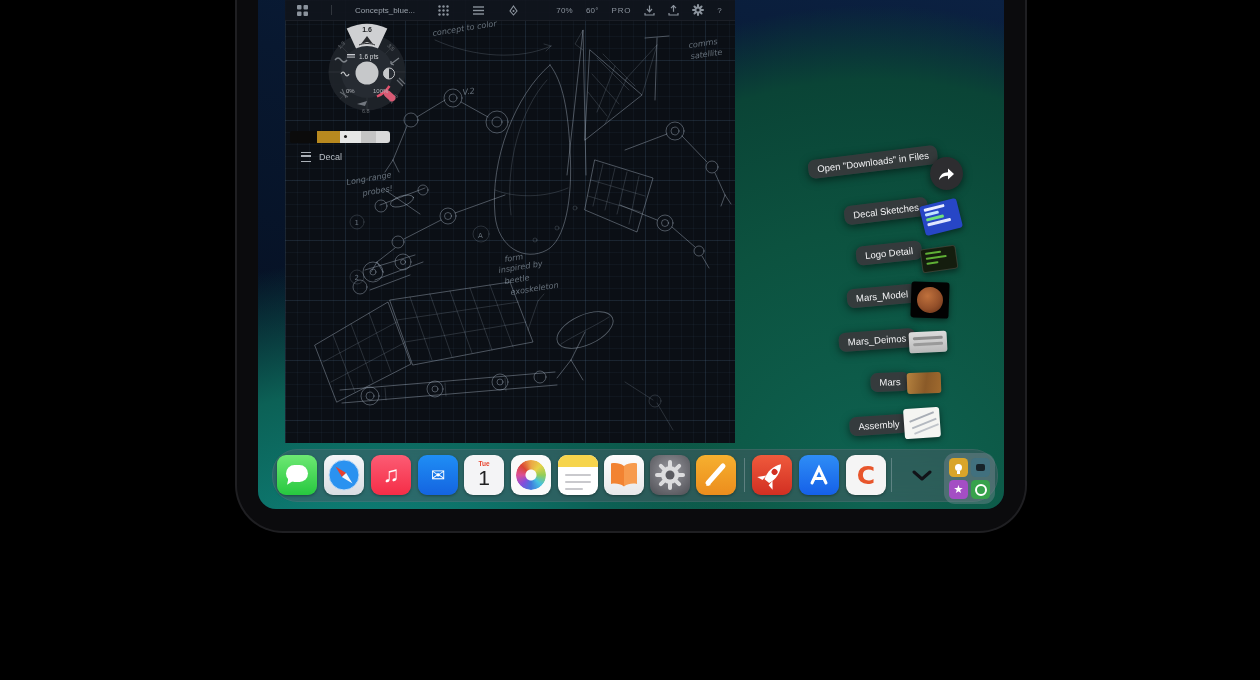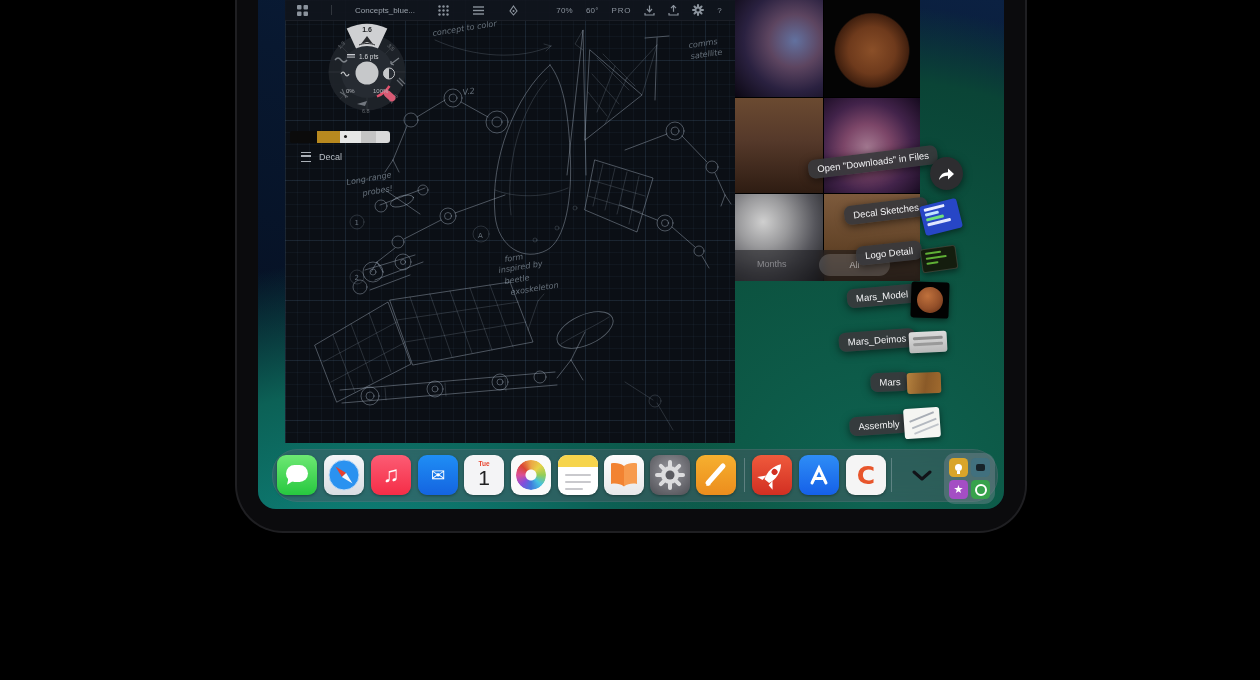--- a/index.html
+++ b/index.html
@@ -409,32 +409,20 @@
         <div class="sw l2"></div>
         <div class="sw l3"></div>
       </div>
 
       <div id="layers">
         <span class="hamb"></span>
         <span>Decal</span>
       </div>
     </div>
 
-    <div id="photos">
-      <div class="ph nebula1"></div>
-      <div class="ph marsball"></div>
-      <div class="ph landscape"></div>
-      <div class="ph orion"></div>
-      <div class="ph craft"></div>
-      <div class="ph rover"></div>
-      <div id="photos-bar">
-        <span id="tab-months">Months</span>
-        <span id="tab-all">All</span>
-      </div>
-    </div>
 
     <div id="drag-layer">
       <div class="pill" style="left:615px;top:162px;">Open "Downloads" in Files</div>
       <div id="share-btn">
         <svg width="17" height="14" viewBox="0 0 17 14">
           <path d="M1,13 C2,7.5 5.5,5.5 10,5.3 L10,1.5 L16,7 L10,12.5 L10,8.8 C6.5,8.8 3.2,10 1,13 Z" fill="#fff"></path>
         </svg>
       </div>
 
       <div class="pill" style="left:628px;top:211px;">Decal Sketches</div>

